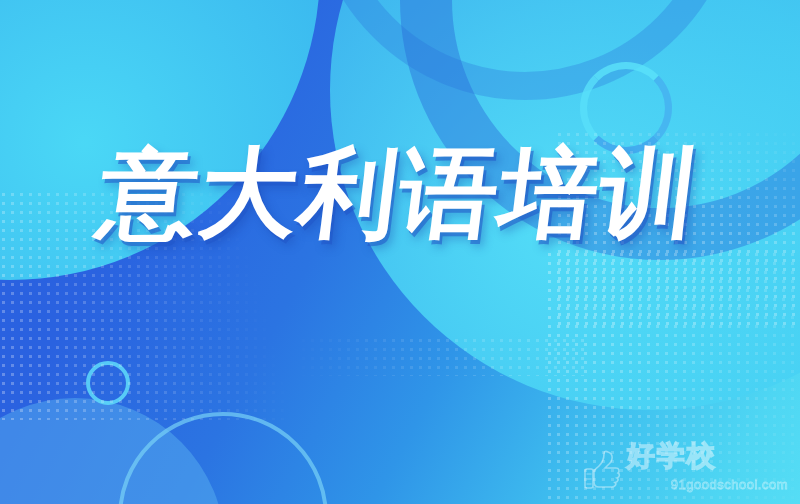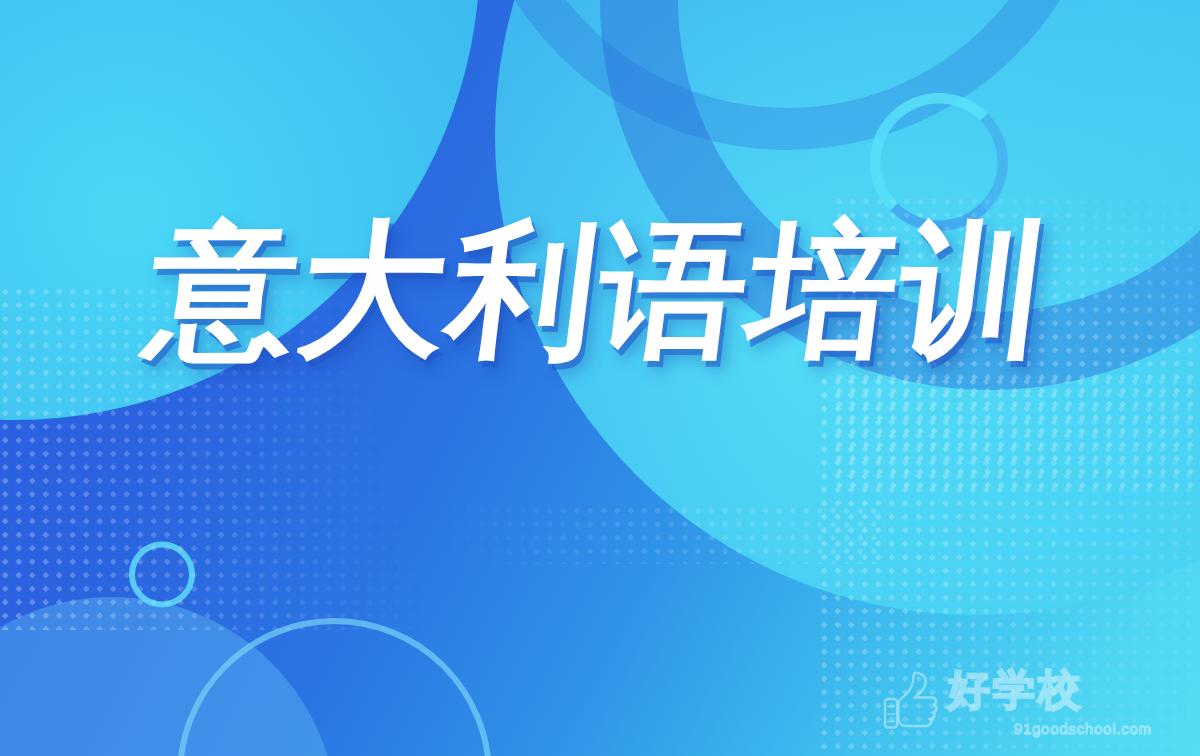--- a/index.html
+++ b/index.html
@@ -223,25 +223,24 @@
     font-size: 22px;
     font-weight: 700;
     color: #2b6ad6;
     letter-spacing: 2px;
     white-space: nowrap;
   }
 
   
   .watermark {
     position: absolute;
-    right: 32px;
+    right: 12px;
     bottom: 12px;
     z-index: 8;
     display: flex;
-    align-items: center;
     opacity: 0.46;
     pointer-events: none;
   }
   .wm-mark {
     display: flex;
     align-items: flex-end;
     line-height: 1;
   }
   .wm-text-block {
     display: flex;
@@ -250,21 +249,21 @@
     margin-left: 2px;
   }
   .wm-cn {
     font-size: 28px;
     font-weight: 700;
     color: transparent;
     -webkit-text-stroke: 1.4px rgba(255,255,255,0.95);
     letter-spacing: 2px;
   }
   .wm-url {
-    font-size: 10px;
+    font-size: 13px;
     color: transparent;
     -webkit-text-stroke: 0.8px rgba(255,255,255,0.9);
     letter-spacing: 0.5px;
     margin-top: 2px;
     padding-left: 44px;
   }
 </style>
 </head>
 <body>
 

